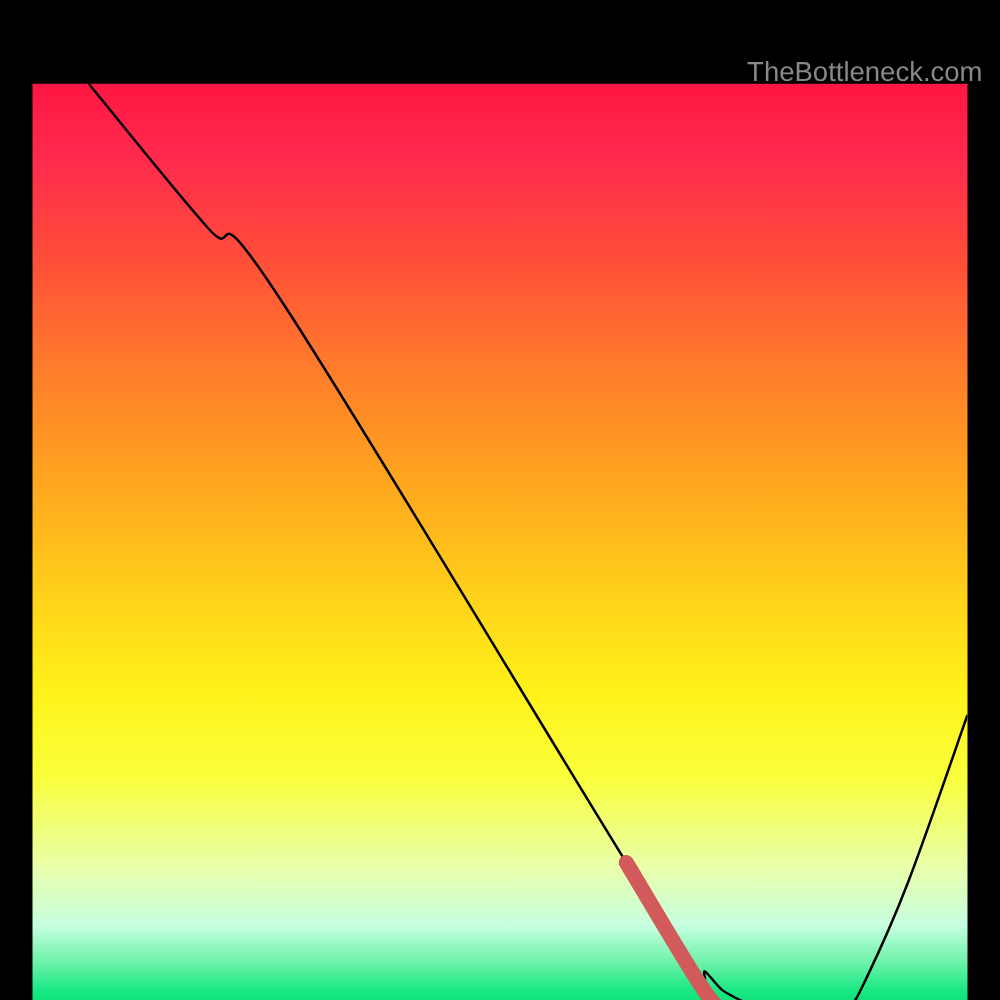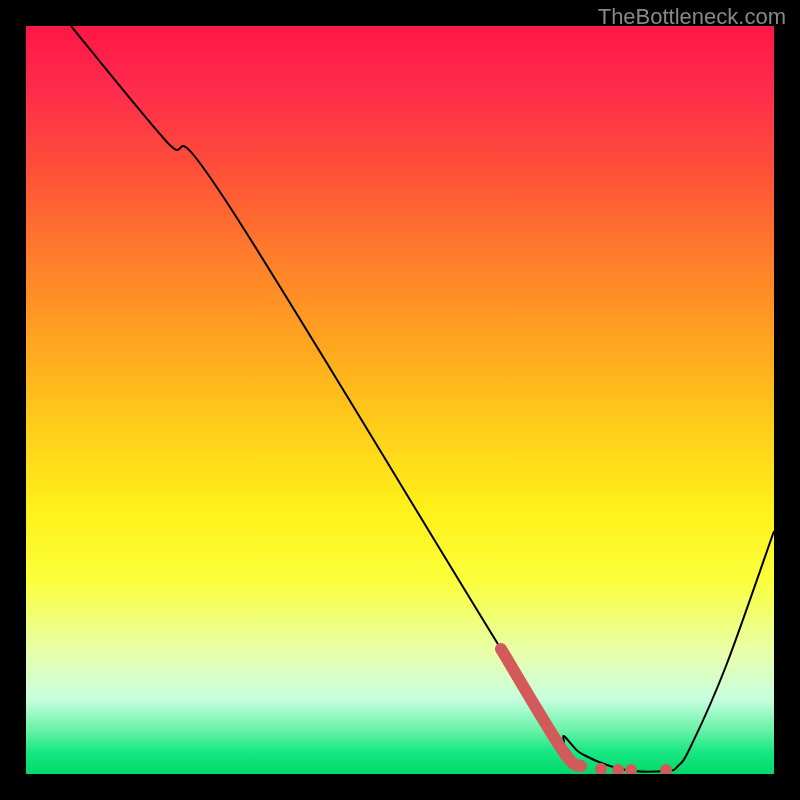--- a/index.html
+++ b/index.html
@@ -8,20 +8,21 @@
     width: 800px;
     height: 800px;
     background: #000;
     font-family: Arial, Helvetica, sans-serif;
     overflow: hidden;
   }
   .frame {
     position: relative;
     width: 800px;
     height: 680px;
+    margin-top: 41px;
   }
   .watermark {
     position: absolute;
     top: 4px;
     right: 14px;
     color: #888;
     font-size: 22px;
     font-weight: 400;
     z-index: 4;
     user-select: none;

